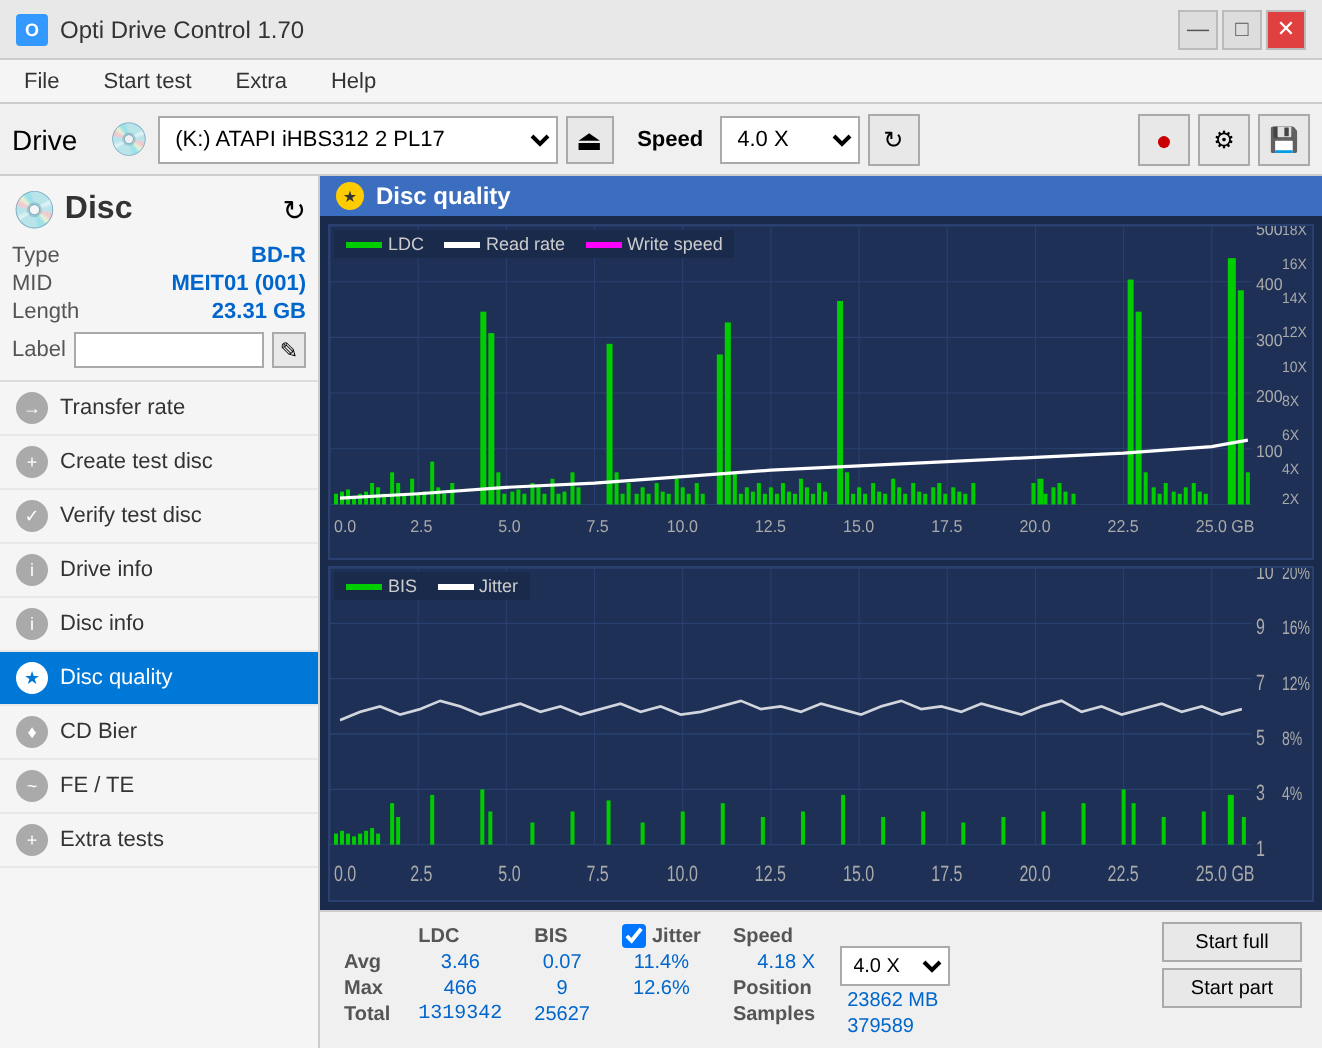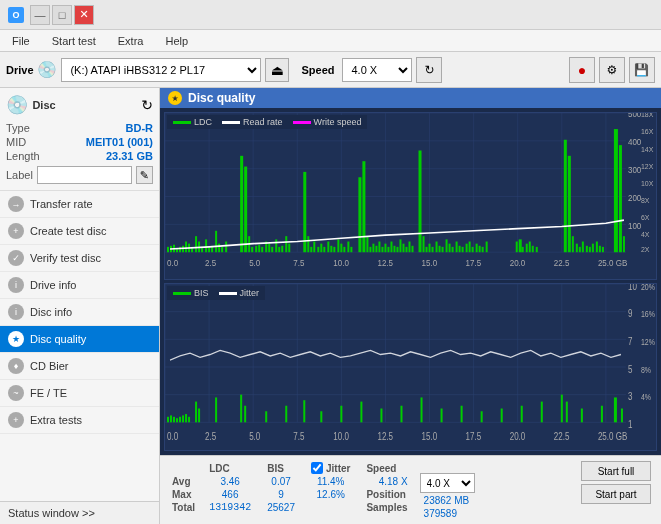--- a/index.html
+++ b/index.html
@@ -12,21 +12,21 @@
     .title-bar-controls { display: flex; gap: 2px; }
     .title-btn { width: 20px; height: 20px; background: #ddd; border: 1px solid #bbb; cursor: pointer; display: flex; align-items: center; justify-content: center; font-size: 11px; color: #555; }
     .title-btn.close { background: #e04040; color: white; }
     
     
     .menu-bar { background: #f5f5f5; height: 22px; display: flex; align-items: center; padding: 0 4px; border-bottom: 1px solid #ccc; gap: 6px; }
     .menu-item { padding: 2px 8px; cursor: pointer; font-size: 11px; color: #333; }
     
     
     .toolbar { background: #f0f0f0; height: 36px; display: flex; align-items: center; padding: 0 6px; border-bottom: 1px solid #ccc; gap: 4px; }
-    .drive-label { font-size: 11px; font-weight: bold; margin-right: 0; }
+    .drive-label { font-size: 14px; font-weight: normal; margin-right: 12px; }
     .drive-select { height: 24px; border: 1px solid #aaa; background: white; padding: 0 4px; font-size: 11px; width: 200px; }
     .eject-btn { width: 24px; height: 24px; background: #e8e8e8; border: 1px solid #aaa; cursor: pointer; display: flex; align-items: center; justify-content: center; font-size: 14px; }
     .speed-label { font-size: 11px; font-weight: bold; margin-left: 8px; margin-right: 4px; }
     .speed-select { height: 24px; border: 1px solid #aaa; background: white; padding: 0 4px; font-size: 11px; width: 70px; }
     .toolbar-spacer { flex: 1; }
     .toolbar-btn { width: 26px; height: 26px; background: #e8e8e8; border: 1px solid #aaa; cursor: pointer; display: flex; align-items: center; justify-content: center; }
     
     
     .main { display: flex; height: calc(524px - 30px - 22px - 36px); }
     
@@ -69,20 +69,21 @@
     .sidebar-bottom { border-top: 1px solid #ccc; }
     .status-window-btn { display: flex; align-items: center; gap: 6px; padding: 5px 8px; cursor: pointer; font-size: 11px; color: #333; background: #f0f0f0; }
   </style>
 </head>
 <body>
 
 <div class="title-bar">
   <div class="title-bar-icon">
     <span>O</span>
   </div>
+  <span class="title-bar-text">Opti Drive Control 1.70</span>
   <div class="title-bar-controls">
     <div class="title-btn">—</div>
     <div class="title-btn">□</div>
     <div class="title-btn close">✕</div>
   </div>
 </div>
 
 <div class="menu-bar">
   <span class="menu-item">File</span>
   <span class="menu-item">Start test</span>
@@ -110,21 +111,21 @@
   <div class="toolbar-btn" style="font-size:12px;">💾</div>
 </div>
 
 <div class="main">
 
   <div class="sidebar">
 
     <div class="sidebar-disc-section">
       <div class="sidebar-disc-header">
         <span class="disc-icon">💿</span>
-        <span style="font-size:11px; font-weight:bold; color:#333;">Disc</span>
+        <span style="font-size:16px; font-weight:bold; color:#333;">Disc</span>
         <span style="margin-left:auto; font-size:14px; cursor:pointer;">↻</span>
       </div>
       <div class="disc-info-row">
         <span class="disc-info-label">Type</span>
         <span class="disc-info-value">BD-R</span>
       </div>
       <div class="disc-info-row">
         <span class="disc-info-label">MID</span>
         <span class="disc-info-value">MEIT01 (001)</span>
       </div>
@@ -171,25 +172,20 @@
       <div class="nav-item">
         <div class="nav-icon">~</div>
         <span>FE / TE</span>
       </div>
       <div class="nav-item">
         <div class="nav-icon">+</div>
         <span>Extra tests</span>
       </div>
     </div>
 
-    <div class="sidebar-bottom">
-      <div class="status-window-btn">
-        <span>Status window &gt;&gt;</span>
-      </div>
-    </div>
   </div>
 
   <div class="chart-area">
 
     <div class="chart-header">
       <div class="chart-title-icon">★</div>
       <span class="chart-title">Disc quality</span>
     </div>
 
     <div class="charts-container">

